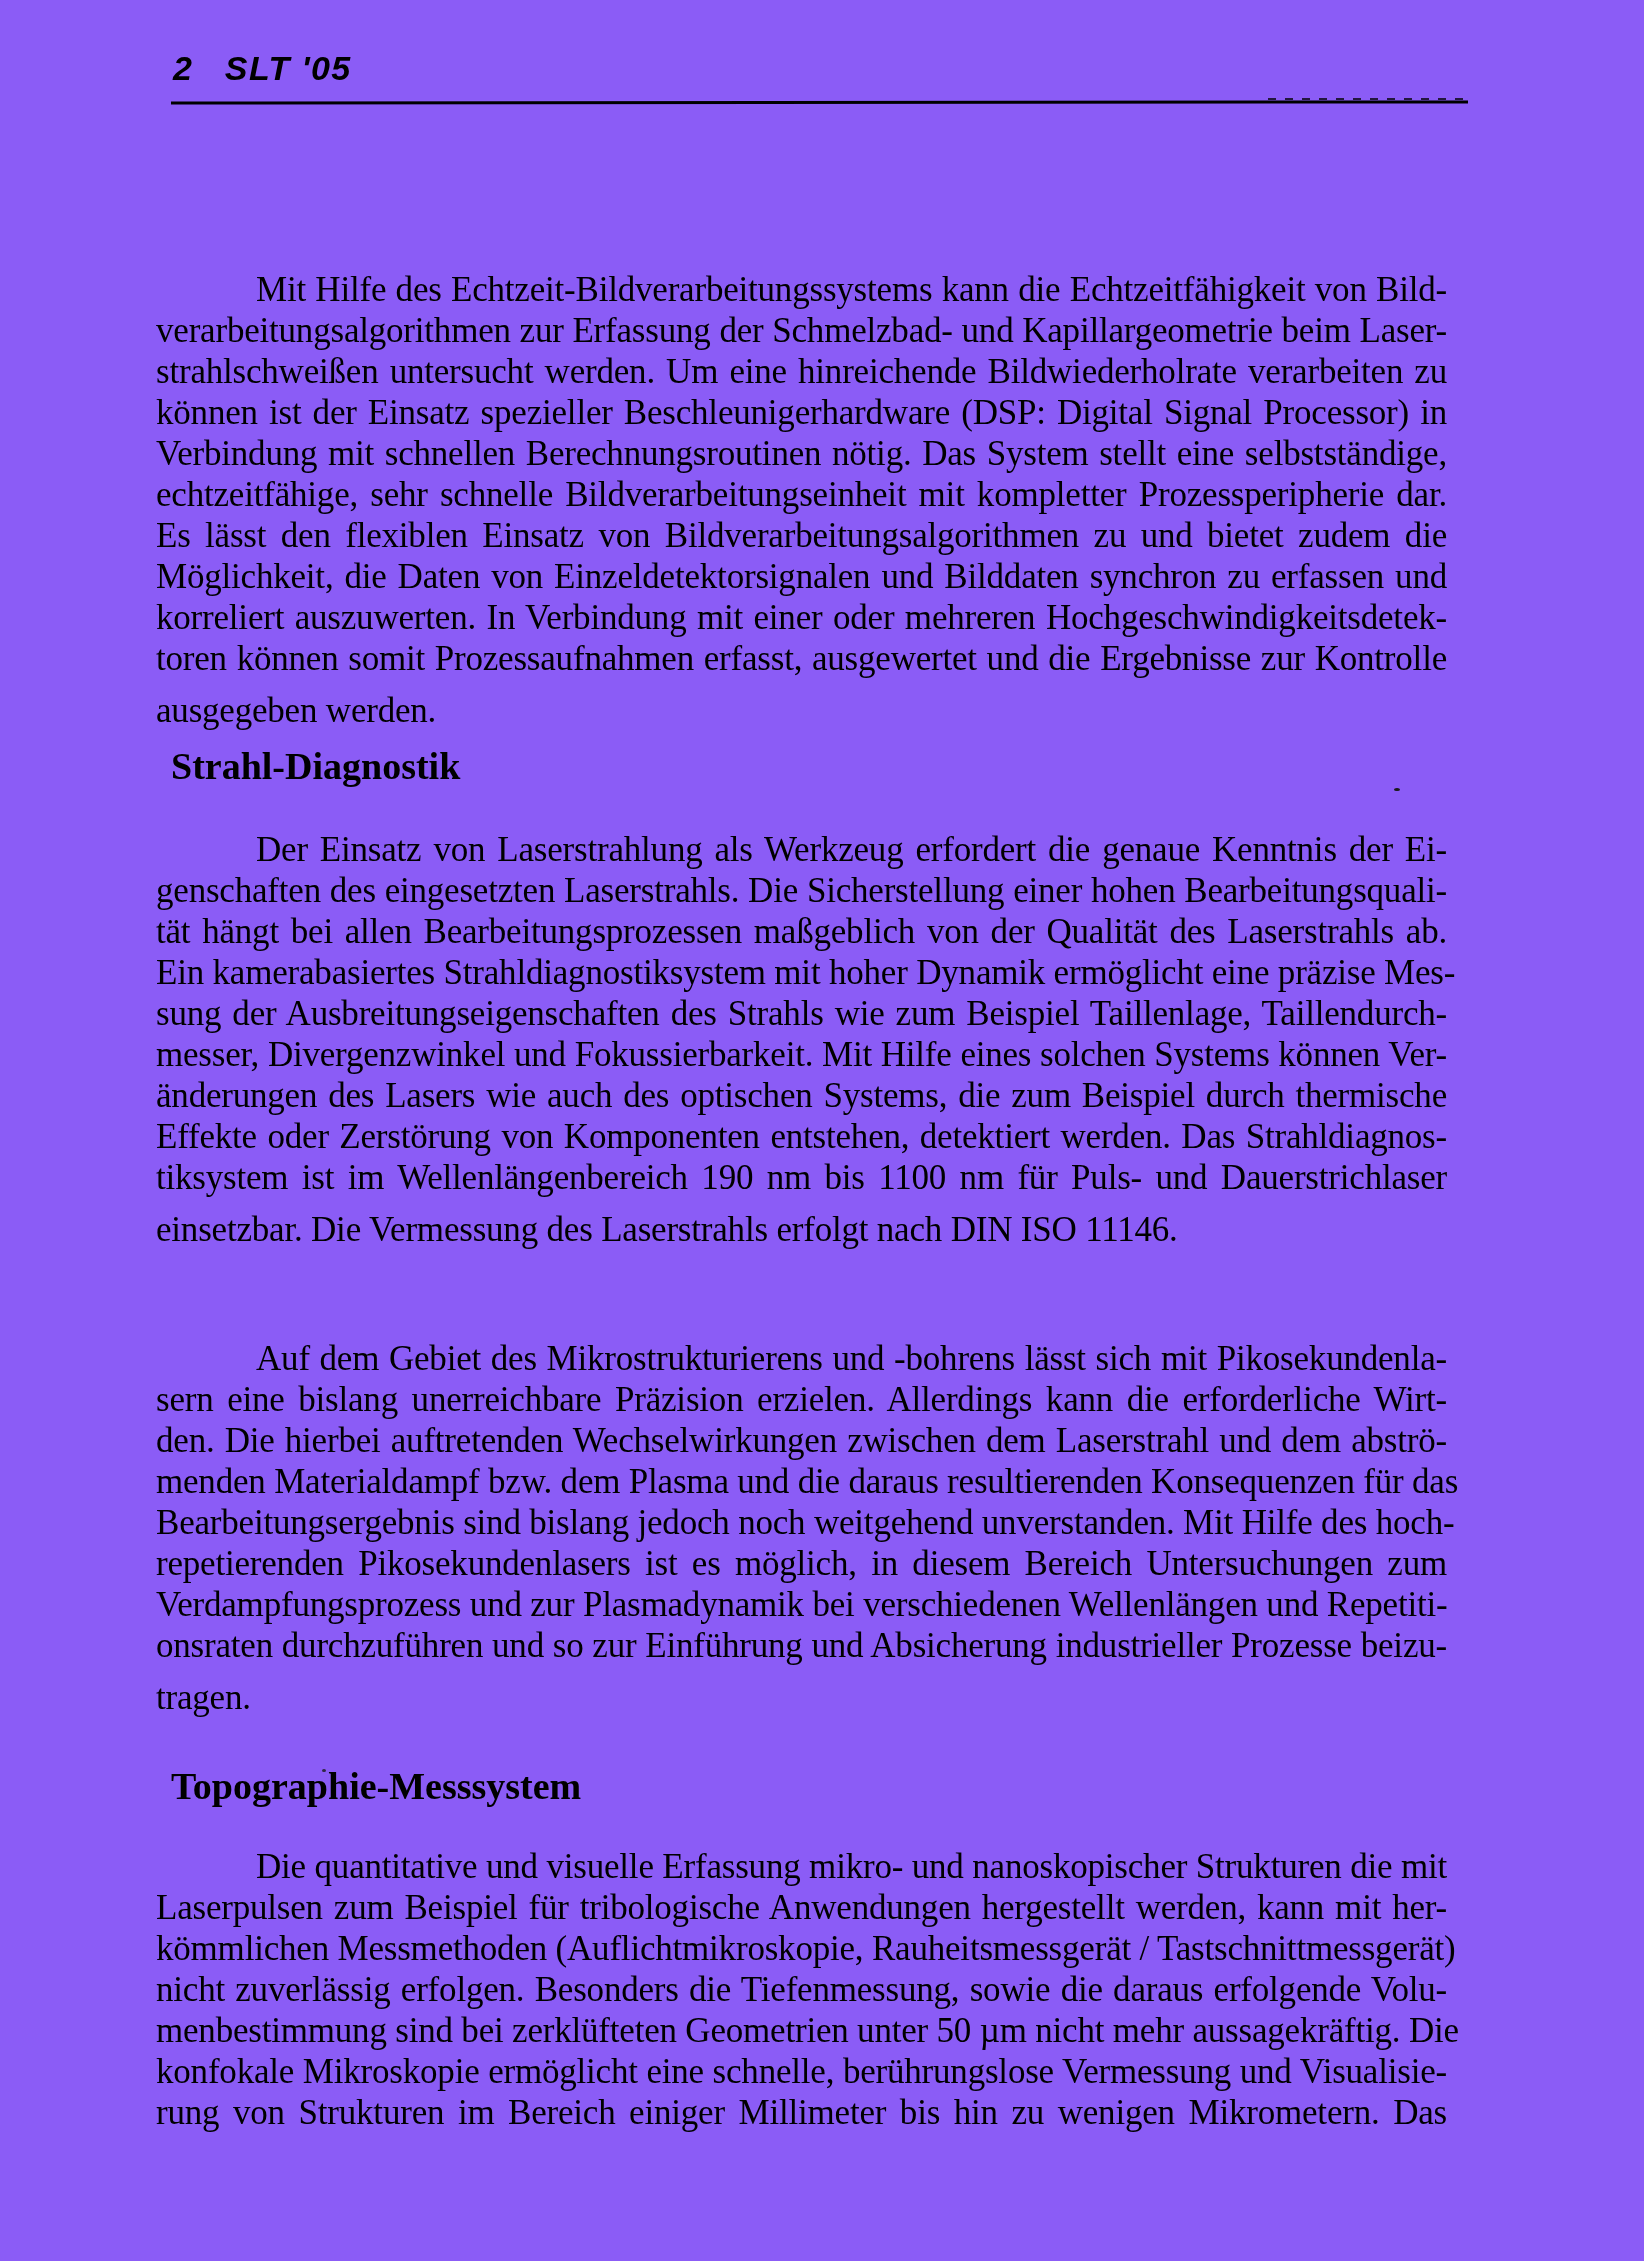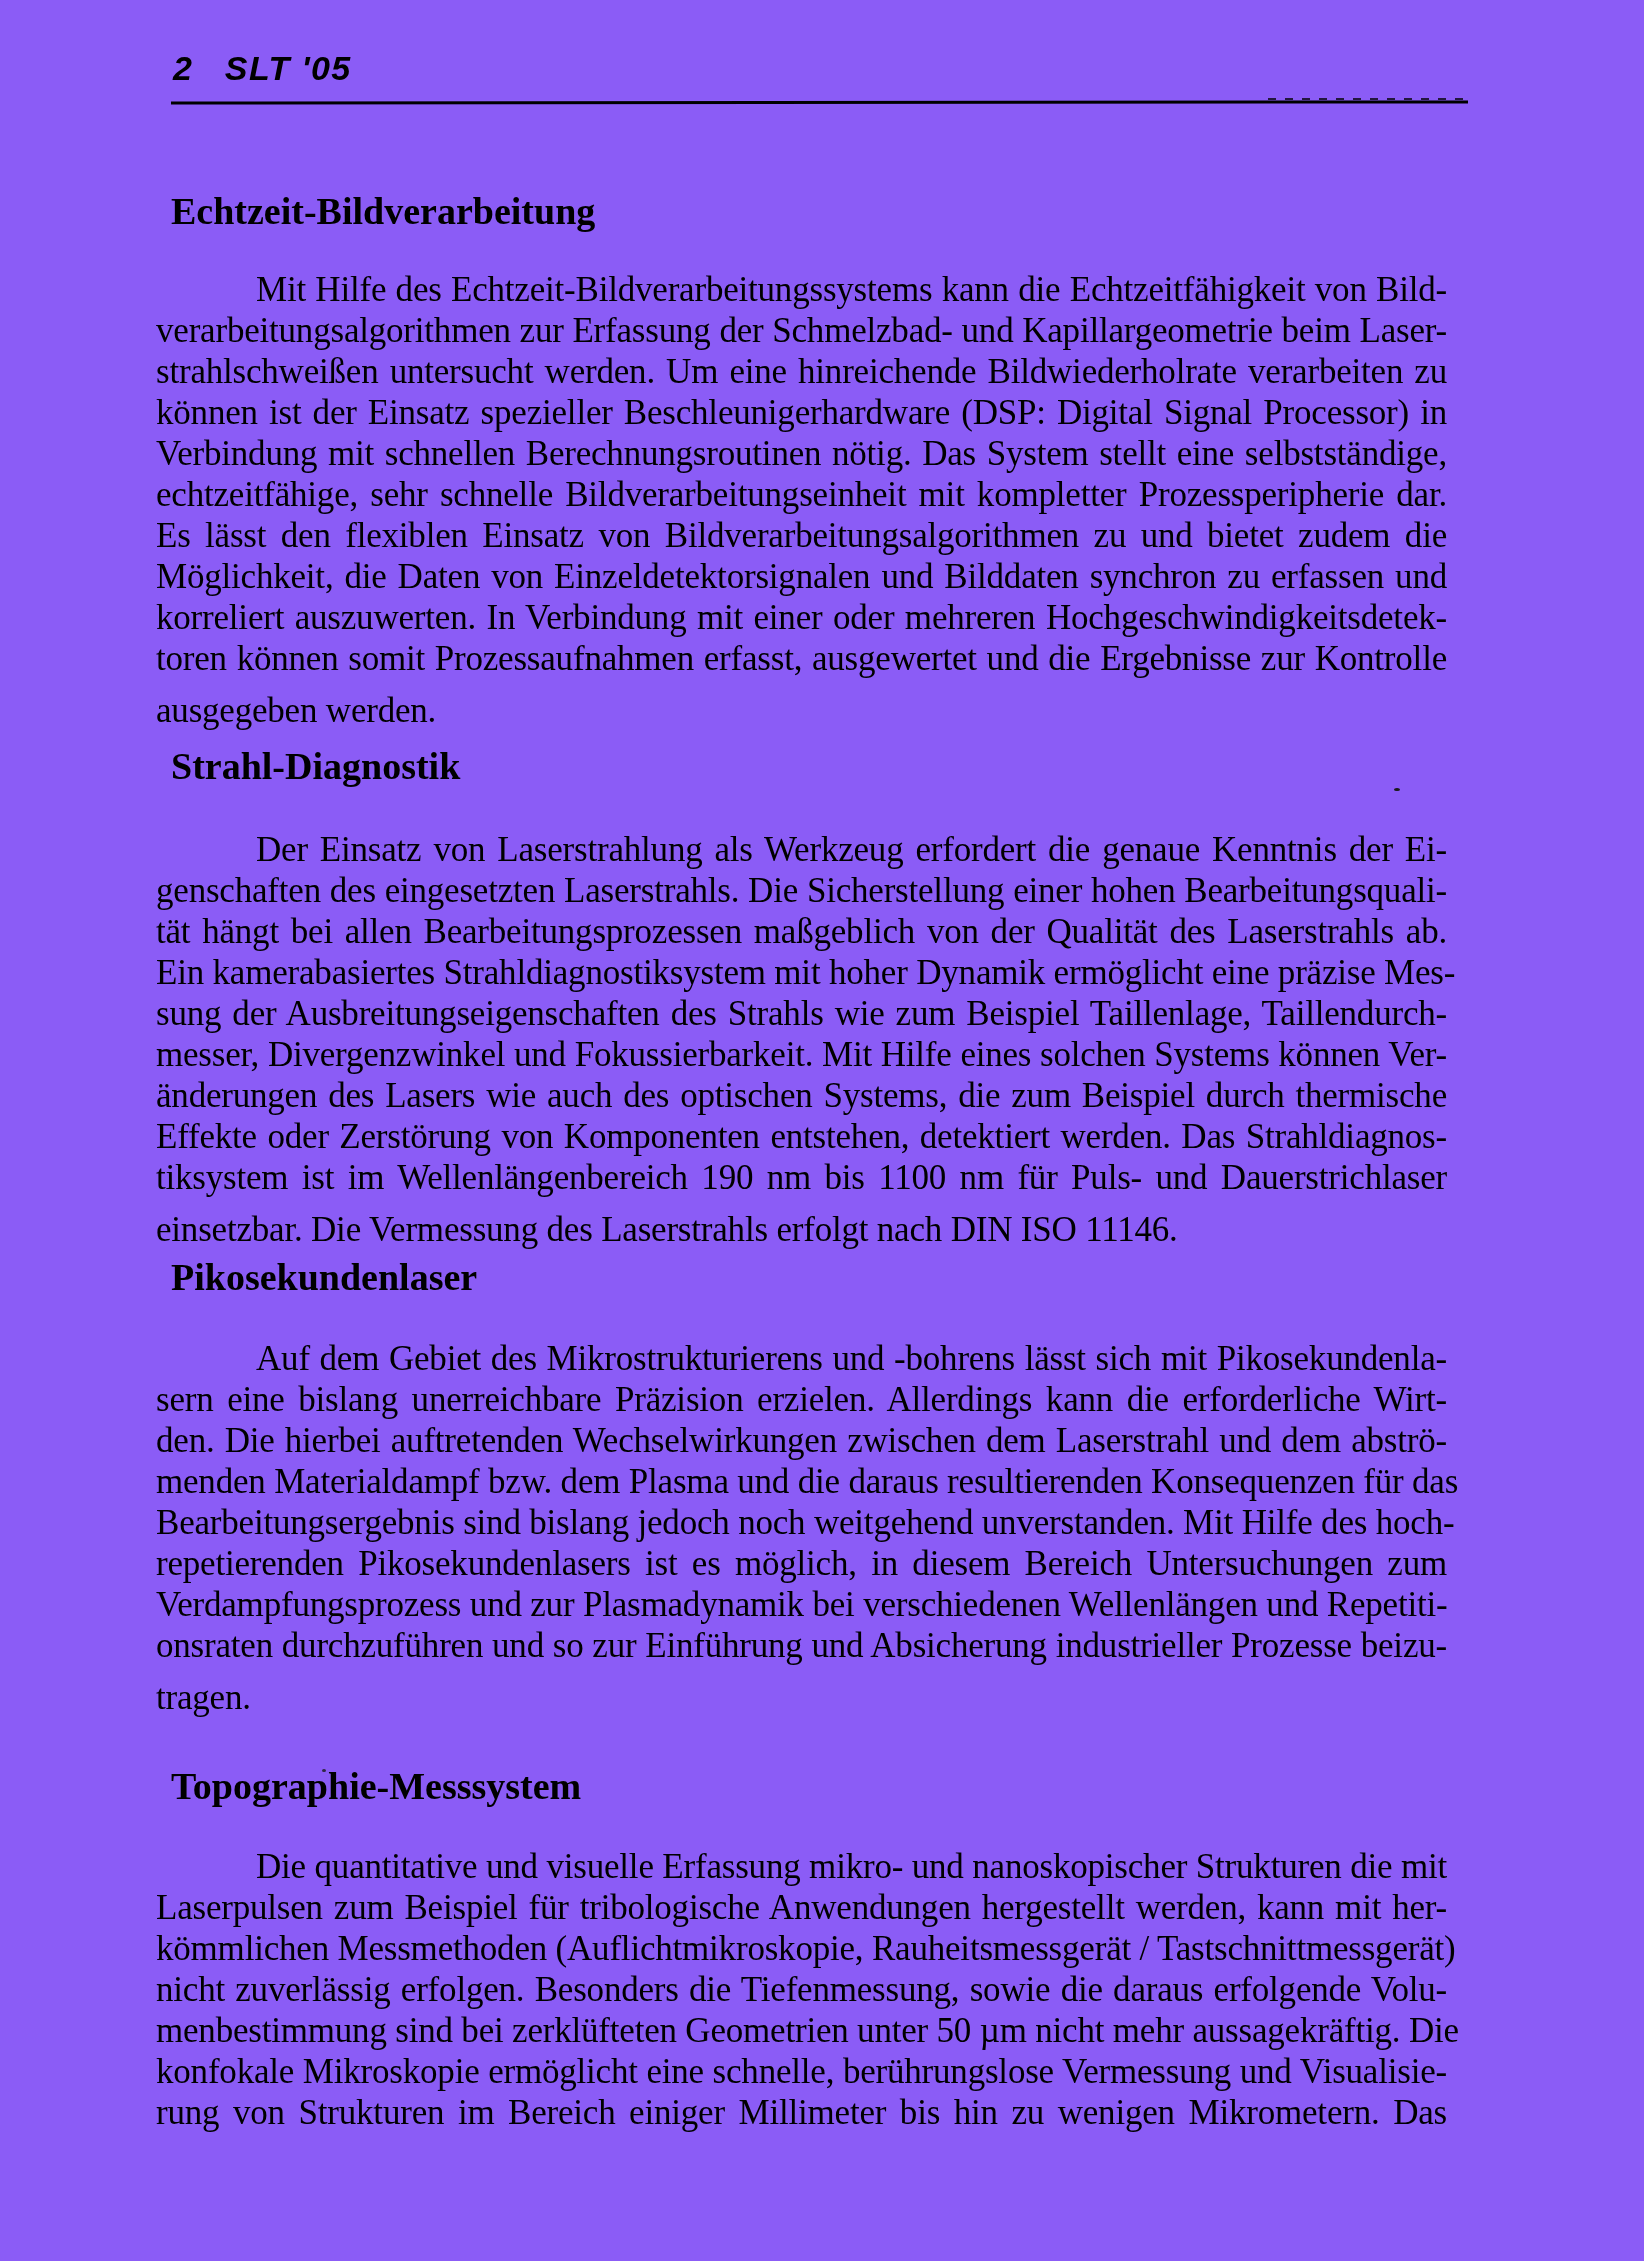--- a/index.html
+++ b/index.html
@@ -99,21 +99,20 @@
 <div class="page">
 
   <div class="running-head">
     <span class="pagenum">2</span><span>SLT '05</span>
   </div>
   <div class="head-rule"></div>
   <div class="head-rule-noise"></div>
   <div class="speck s1"></div>
   <div class="speck s2"></div>
 
-  <div id="h-sec0" class="section-heading">Echtzeit-Bildverarbeitung</div>
   <div id="p-sec0" class="para">
     <div class="ln first">Mit Hilfe des Echtzeit-Bildverarbeitungssystems kann die Echtzeitfähigkeit von Bild-</div>
     <div class="ln">verarbeitungsalgorithmen zur Erfassung der Schmelzbad- und Kapillargeometrie beim Laser-</div>
     <div class="ln">strahlschweißen untersucht werden. Um eine hinreichende Bildwiederholrate verarbeiten zu</div>
     <div class="ln">können ist der Einsatz spezieller Beschleunigerhardware (DSP: Digital Signal Processor) in</div>
     <div class="ln">Verbindung mit schnellen Berechnungsroutinen nötig. Das System stellt eine selbstständige,</div>
     <div class="ln">echtzeitfähige, sehr schnelle Bildverarbeitungseinheit mit kompletter Prozessperipherie dar.</div>
     <div class="ln">Es lässt den flexiblen Einsatz von Bildverarbeitungsalgorithmen zu und bietet zudem die</div>
     <div class="ln">Möglichkeit, die Daten von Einzeldetektorsignalen und Bilddaten synchron zu erfassen und</div>
     <div class="ln">korreliert auszuwerten. In Verbindung mit einer oder mehreren Hochgeschwindigkeitsdetek-</div>
@@ -128,21 +127,20 @@
     <div class="ln">tät hängt bei allen Bearbeitungsprozessen maßgeblich von der Qualität des Laserstrahls ab.</div>
     <div class="ln">Ein kamerabasiertes Strahldiagnostiksystem mit hoher Dynamik ermöglicht eine präzise Mes-</div>
     <div class="ln">sung der Ausbreitungseigenschaften des Strahls wie zum Beispiel Taillenlage, Taillendurch-</div>
     <div class="ln">messer, Divergenzwinkel und Fokussierbarkeit. Mit Hilfe eines solchen Systems können Ver-</div>
     <div class="ln">änderungen des Lasers wie auch des optischen Systems, die zum Beispiel durch thermische</div>
     <div class="ln">Effekte oder Zerstörung von Komponenten entstehen, detektiert werden. Das Strahldiagnos-</div>
     <div class="ln">tiksystem ist im Wellenlängenbereich 190 nm bis 1100 nm für Puls- und Dauerstrichlaser</div>
     <div class="ln end">einsetzbar. Die Vermessung des Laserstrahls erfolgt nach DIN ISO 11146.</div>
   </div>
 
-  <div id="h-sec2" class="section-heading">Pikosekundenlaser</div>
   <div id="p-sec2" class="para">
     <div class="ln first">Auf dem Gebiet des Mikrostrukturierens und -bohrens lässt sich mit Pikosekundenla-</div>
     <div class="ln">sern eine bislang unerreichbare Präzision erzielen. Allerdings kann die erforderliche Wirt-</div>
     <div class="ln">den. Die hierbei auftretenden Wechselwirkungen zwischen dem Laserstrahl und dem abströ-</div>
     <div class="ln">menden Materialdampf bzw. dem Plasma und die daraus resultierenden Konsequenzen für das</div>
     <div class="ln">Bearbeitungsergebnis sind bislang jedoch noch weitgehend unverstanden. Mit Hilfe des hoch-</div>
     <div class="ln">repetierenden Pikosekundenlasers ist es möglich, in diesem Bereich Untersuchungen zum</div>
     <div class="ln">Verdampfungsprozess und zur Plasmadynamik bei verschiedenen Wellenlängen und Repetiti-</div>
     <div class="ln">onsraten durchzuführen und so zur Einführung und Absicherung industrieller Prozesse beizu-</div>
     <div class="ln end">tragen.</div>

